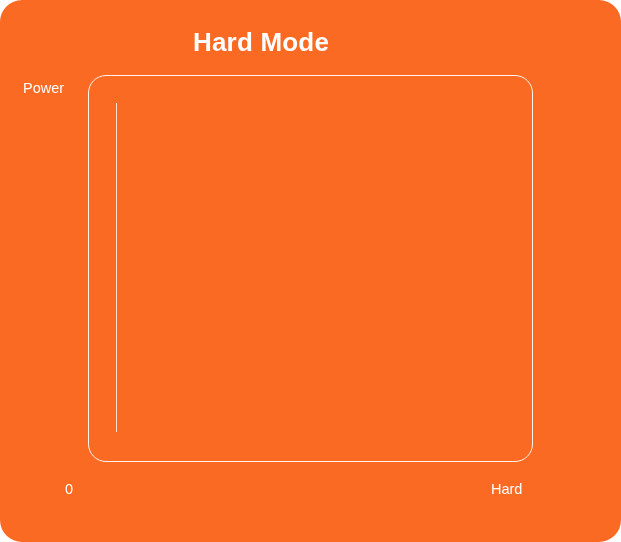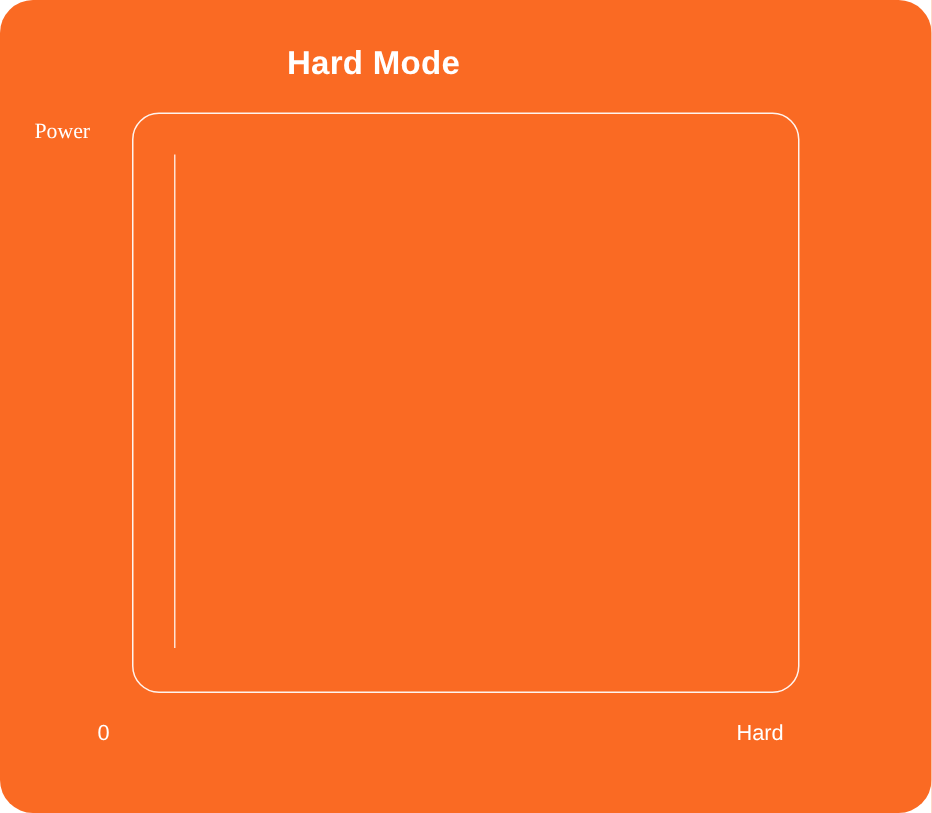--- a/index.html
+++ b/index.html
@@ -27,40 +27,40 @@
   }
 
   
   #chart-title {
     position: absolute;
     left: 0;
     top: 28px;
     width: 498px;
     text-align: center;
     color: #ffffff;
-    font-size: 22px;
+    font-size: 26px;
     font-weight: bold;
     letter-spacing: 0.2px;
     line-height: 28px;
     white-space: nowrap;
+    padding-left: 12px;
   }
 
   
   .axis-label {
     position: absolute;
     color: #ffffff;
     font-size: 14.5px;
     font-weight: normal;
     line-height: 18px;
     white-space: nowrap;
   }
   #y-axis-label {
     left: 23px;
     top: 79px;
-    font-family: Liberation Serif, serif;
   }
   #x-axis-origin-label {
     left: 65px;
     top: 480px;
   }
   #x-axis-label {
     left: 491px;
     top: 480px;
   }
 

